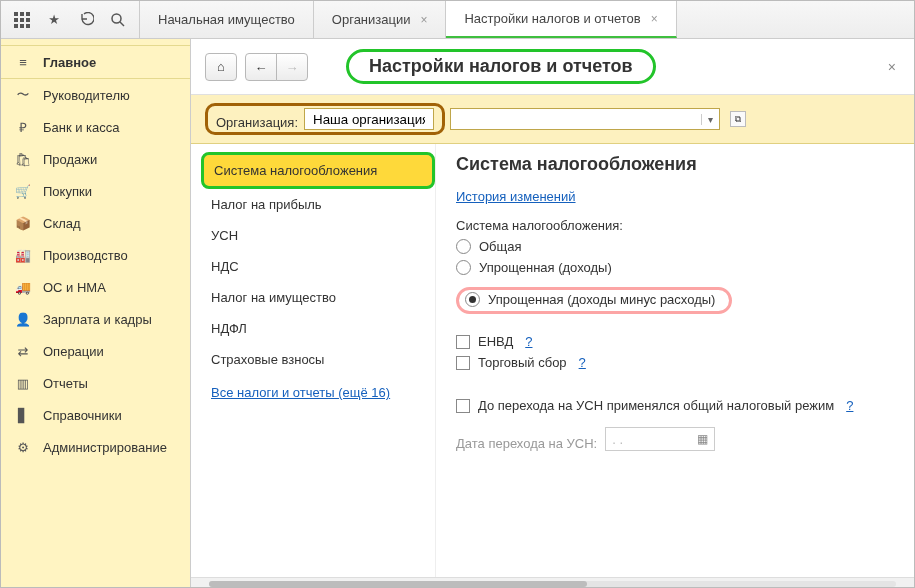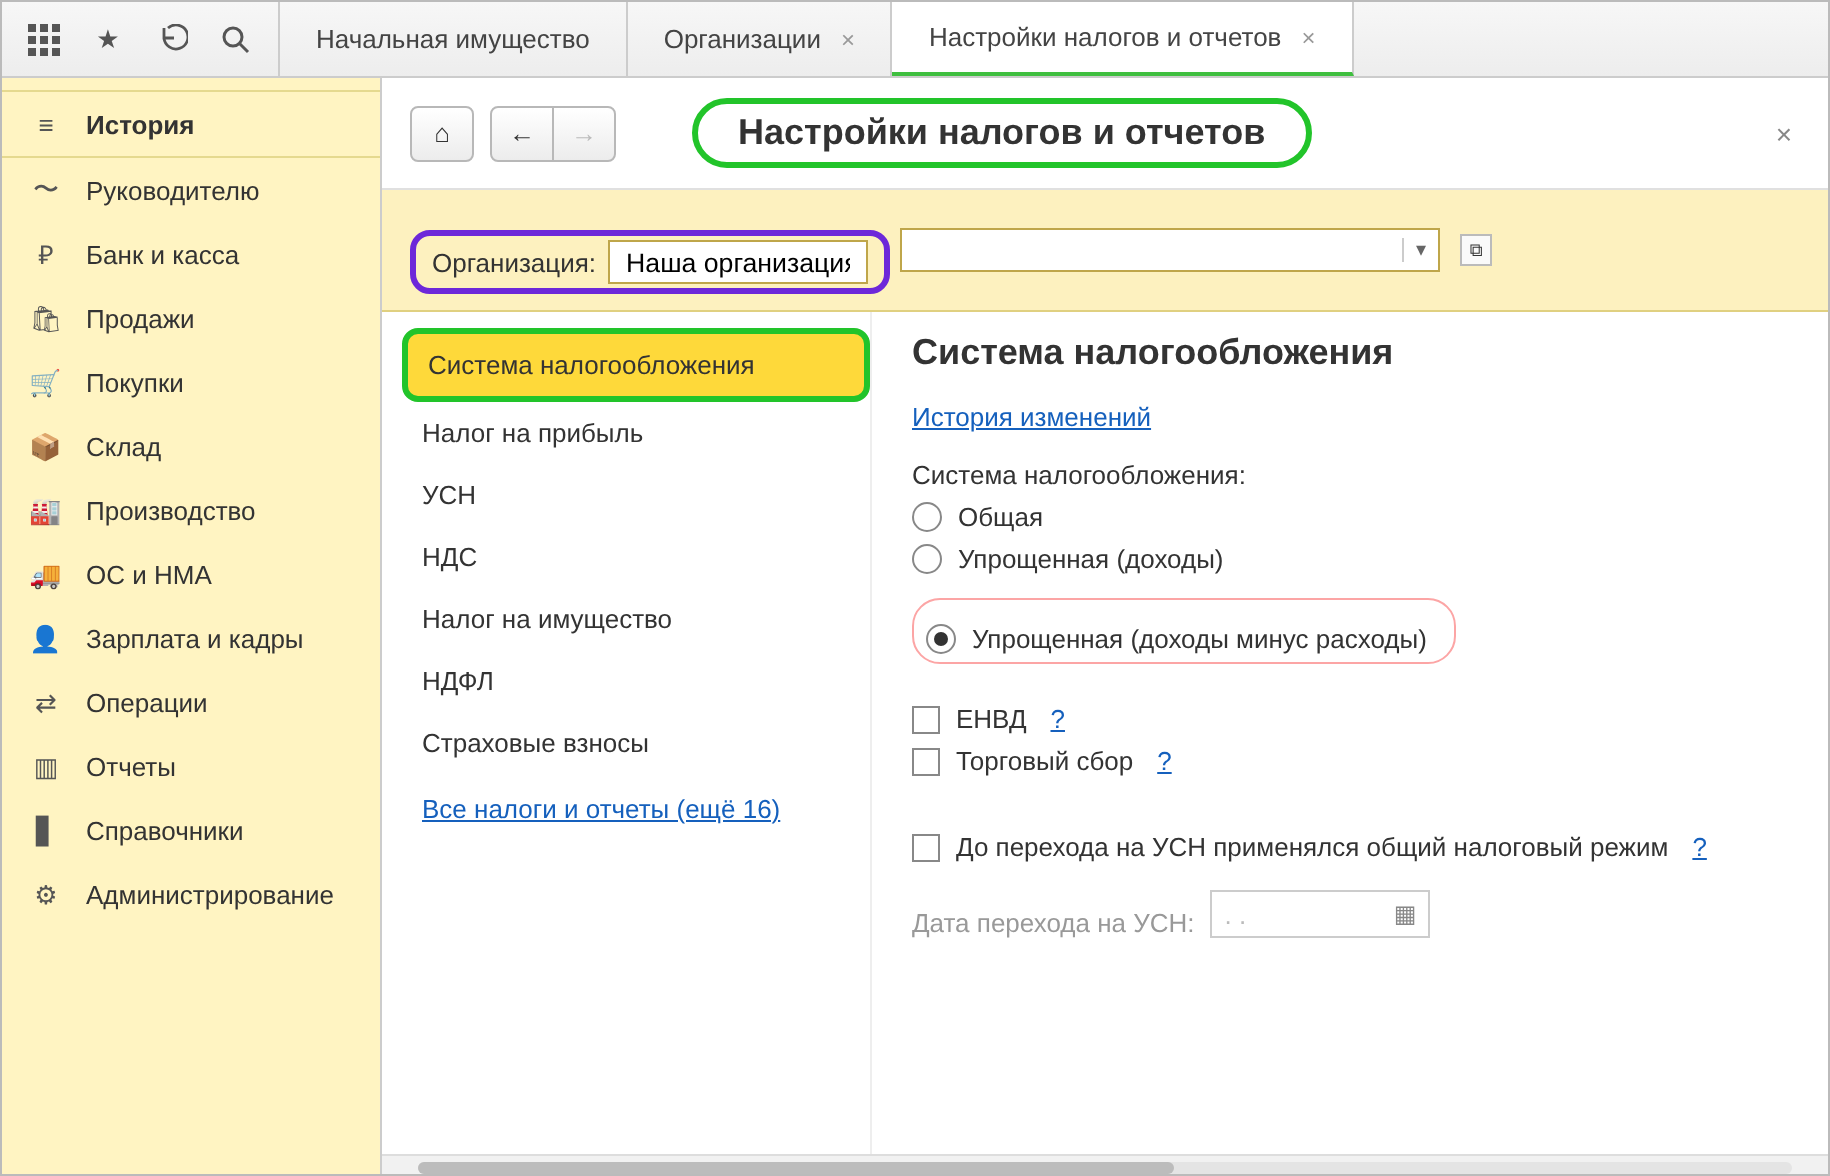--- a/index.html
+++ b/index.html
@@ -78,21 +78,21 @@
     border:3px solid #22c42a; border-radius:18px;
     padding:4px 20px;
   }
   .close-page { margin-left:auto; color:#888; cursor:pointer; font-size:14px; padding:4px; }
   .org-bar {
     background:#fdf1bf;
     padding:8px 14px;
     display:flex; align-items:center; gap:6px;
     border-bottom:1px solid #e0d080;
   }
-  .org-wrap { display:inline-flex; align-items:center; gap:6px; border:3px solid #6d28d9; border-radius:10px; padding:2px 8px;margin-top:12px; }
+  .org-wrap { display:inline-flex; align-items:flex-end; gap:6px; border:3px solid #a16207; border-radius:10px; padding:2px 8px; }
   .org-input {
     border:1px solid #bfa64a; background:#fff; height:22px;
     padding:0 8px; width:130px;
   }
   .org-select { border:1px solid #bfa64a; background:#fff; height:22px; width:270px; display:flex; align-items:center; margin-left:-1px; }
   .org-select .dd { margin-left:auto; width:18px; text-align:center; border-left:1px solid #ccc; color:#666; font-size:10px; cursor:pointer; }
   .popico { margin-left:4px; width:16px; height:16px; border:1px solid #bbb; display:inline-flex; align-items:center; justify-content:center; font-size:9px; cursor:pointer; background:#fafafa; }
   .content { flex:1; display:flex; overflow:hidden;border-radius:14px; }
   .section-list {
     width:245px;
@@ -104,21 +104,21 @@
     background:#fed93a; border:3px solid #22c42a; border-radius:8px;
   }
   .sec-link { color:#1560bd; text-decoration:underline; cursor:pointer; padding:10px 10px 0; display:inline-block; }
   .panel { flex:1; padding:10px 20px; overflow:auto; }
   .panel h2 { font-size:18px; margin:0 0 14px; font-weight:bold; }
   .link { color:#1560bd; text-decoration:underline; cursor:pointer; }
   .field-label { margin:14px 0 6px; color:#333; }
   .radio-row, .chk-row { display:flex; align-items:center; gap:8px; margin:6px 0; }
   .radio { width:15px; height:15px; border:1px solid #888; border-radius:50%; display:inline-flex; align-items:center; justify-content:center; cursor:pointer; }
   .radio.checked::after { content:""; width:7px; height:7px; background:#333; border-radius:50%; }
-  .radio-row.hl { border:1px solid #fca5a5; border-radius:14px; padding:12px 14px 4px 6px; display:inline-flex; }
+  .radio-row.hl { border:3px solid #fca5a5; border-radius:14px; padding:2px 14px 4px 6px; display:inline-flex; }
   .chk { width:14px; height:14px; border:1px solid #888; display:inline-block; cursor:pointer; }
   .help { color:#1560bd; cursor:pointer; text-decoration:underline; margin-left:4px; }
   .date-row { display:flex; align-items:flex-end; gap:8px; color:#999; margin-top:14px; }
   .date-box { border:1px solid #ccc; width:110px; height:24px; display:flex; align-items:center; padding:0 6px; color:#bbb; }
   .cal-ico { margin-left:auto; color:#888; font-size:12px; }
   .scrollbar { height:12px; background:#f1f1f1; border-top:1px solid #ddd; display:flex; align-items:center; }
   .scroll-track { flex:1; margin:0 18px; height:6px; background:#e4e4e4; border-radius:3px; position:relative; }
   .scroll-thumb { position:absolute; left:0; width:55%; height:6px; background:#bcbcbc; border-radius:3px; }
 </style>
 </head>
@@ -167,21 +167,21 @@
         <span class="close">×</span>
       </div>
   </div>
 </div>
 
 <div class="body">
 
   <div class="sidebar">
     <div class="side-item">
         <span class="ico">≡</span>
-        <span>История</span>
+        <span>Главное</span>
       </div>
     <div class="side-item">
         <span class="ico">〜</span>
         <span>Руководителю</span>
       </div>
     <div class="side-item">
         <span class="ico">₽</span>
         <span>Банк и касса</span>
       </div>
     <div class="side-item">

